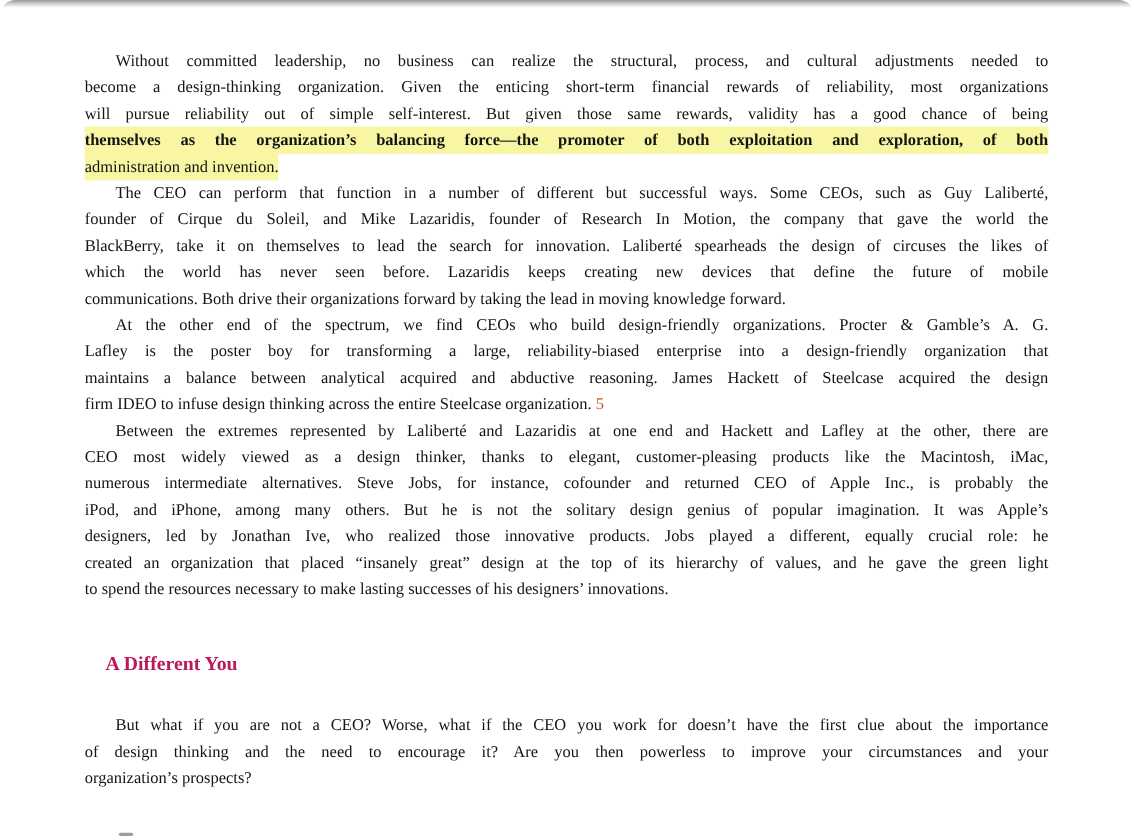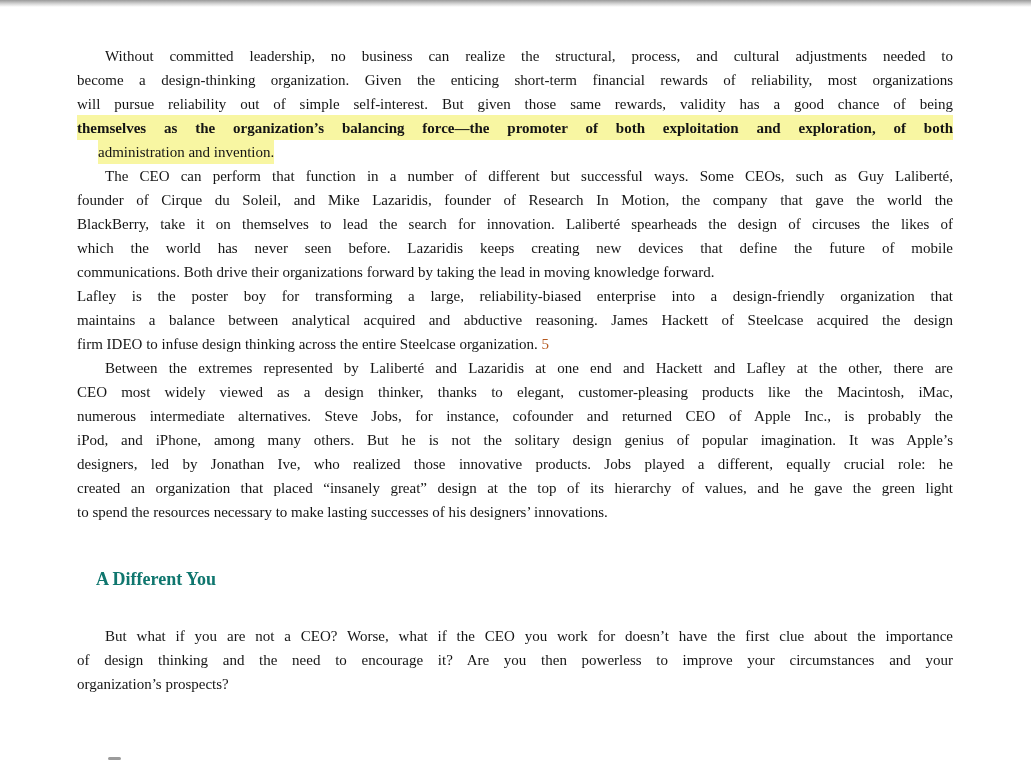--- a/index.html
+++ b/index.html
@@ -8,20 +8,21 @@
     background: #ffffff;
   }
   .page {
     position: relative;
     width: 1031px;
     height: 764px;
     background: #ffffff;
     overflow: hidden;
     font-family: "Liberation Serif", serif;
     color: #141414;
+    border-radius: 14px;
   }
   .top-edge {
     position: absolute;
     top: 0; left: 0;
     width: 100%;
     height: 7px;
     background: linear-gradient(#9a9a9a, #d6d6d6 55%, #ffffff);
   }
   .text-column {
     position: absolute;
@@ -52,21 +53,21 @@
     font-weight: normal;
     cursor: pointer;
   }
   .heading {
     margin: 44px 0 34px 19px;
     font-size: 18px;
     font-weight: bold;
     line-height: 22px;
     text-align: left;
     text-align-last: auto;
-    color: #0f766e;
+    color: #be185d;
   }
   .next-line-fragment {
     position: absolute;
     left: 108px;
     top: 757px;
     width: 13px;
     height: 3px;
     background: #7a7a7a;
     border-radius: 2px;
     opacity: 0.75;
@@ -78,32 +79,33 @@
 <div class="page">
   <div class="top-edge"></div>
 
   <div class="text-column">
 
     <div>
       <div class="ln ind"><span>Without committed leadership, no business can realize the structural, process, and cultural adjustments needed to</span></div>
       <div class="ln"><span>become a design-thinking organization. Given the enticing short-term financial rewards of reliability, most organizations</span></div>
       <div class="ln"><span>will pursue reliability out of simple self-interest. But given those same rewards, validity has a good chance of being</span></div>
       <div class="ln"><mark class="hl" style="background: rgb(248, 246, 162); font-weight: bold;">themselves as the organization’s balancing force—the promoter of both exploitation and exploration, of both</mark></div>
-      <div class="ln last"><mark class="hl" style="background: rgb(248, 246, 162); margin-left: 21px;">administration and invention.</mark></div>
+      <div class="ln last"><mark class="hl" style="background: rgb(248, 246, 162);">administration and invention.</mark></div>
     </div>
 
     <div>
       <div class="ln ind"><span>The CEO can perform that function in a number of different but successful ways. Some CEOs, such as Guy Laliberté,</span></div>
       <div class="ln"><span>founder of Cirque du Soleil, and Mike Lazaridis, founder of Research In Motion, the company that gave the world the</span></div>
       <div class="ln"><span>BlackBerry, take it on themselves to lead the search for innovation. Laliberté spearheads the design of circuses the likes of</span></div>
       <div class="ln"><span>which the world has never seen before. Lazaridis keeps creating new devices that define the future of mobile</span></div>
       <div class="ln last"><span>communications. Both drive their organizations forward by taking the lead in moving knowledge forward.</span></div>
     </div>
 
     <div>
+      <div class="ln ind"><span>At the other end of the spectrum, we find CEOs who build design-friendly organizations. Procter &amp; Gamble’s A. G.</span></div>
       <div class="ln"><span>Lafley is the poster boy for transforming a large, reliability-biased enterprise into a design-friendly organization that</span></div>
       <div class="ln"><span>maintains a balance between analytical acquired and abductive reasoning. James Hackett of Steelcase acquired the design</span></div>
       <div class="ln last"><span>firm IDEO to infuse design thinking across the entire Steelcase organization. </span><span class="footnote-ref" style="color: rgb(181, 89, 31);">5</span></div>
     </div>
 
     <div>
       <div class="ln ind"><span>Between the extremes represented by Laliberté and Lazaridis at one end and Hackett and Lafley at the other, there are</span></div>
       <div class="ln"><span>CEO most widely viewed as a design thinker, thanks to elegant, customer-pleasing products like the Macintosh, iMac,</span></div>
       <div class="ln"><span>numerous intermediate alternatives. Steve Jobs, for instance, cofounder and returned CEO of Apple Inc., is probably the</span></div>
       <div class="ln"><span>iPod, and iPhone, among many others. But he is not the solitary design genius of popular imagination. It was Apple’s</span></div>

